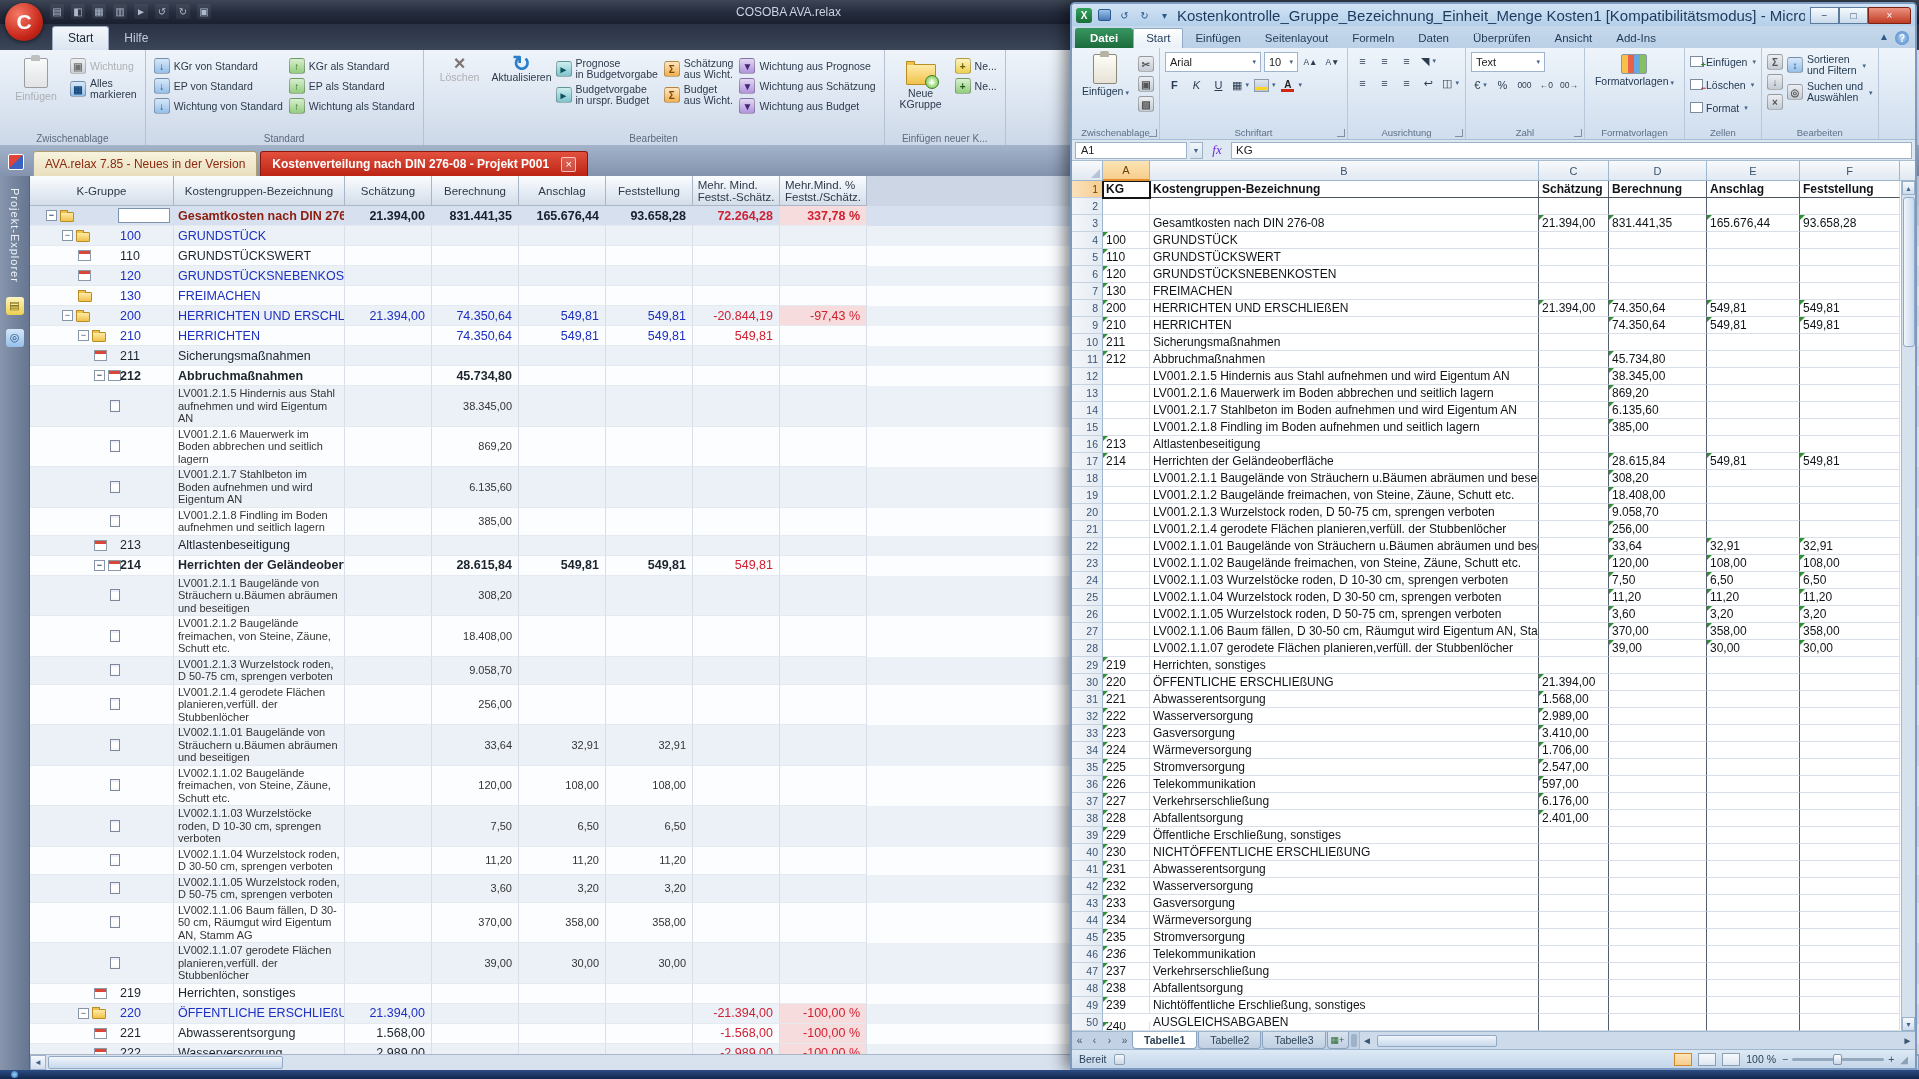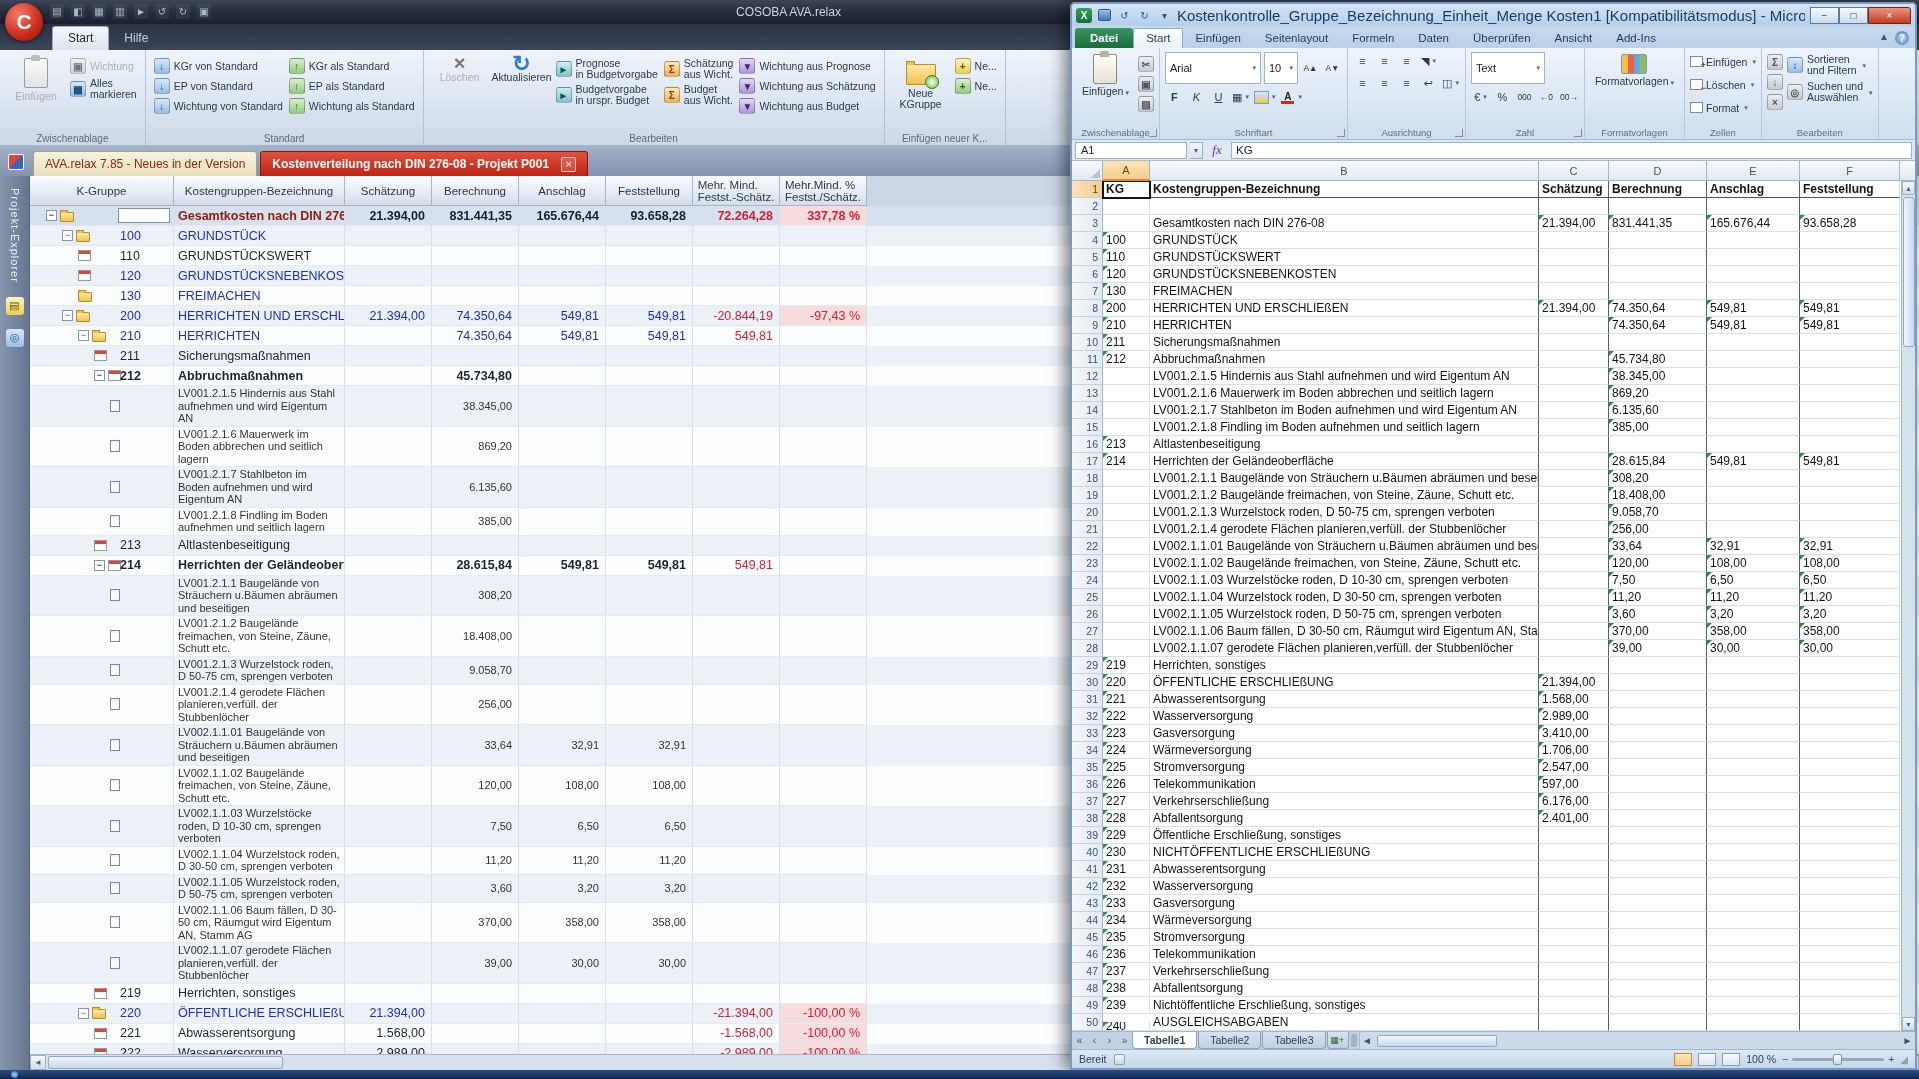--- a/index.html
+++ b/index.html
@@ -103,21 +103,21 @@
 .xtab.active{background:linear-gradient(#fefefe,#e9f0f8);border:1px solid #94abc6;border-bottom:none;border-radius:2px 2px 0 0}
 .xtr-icons{position:absolute;right:6px;top:5px;display:flex;gap:6px;font-size:10px;color:#2c5a8c}
 .helpico{width:14px;height:14px;border-radius:50%;background:radial-gradient(#b8d8f4,#3c78c0);color:#fff;font-size:10px;font-weight:bold;display:flex;align-items:center;justify-content:center}
 .xl-ribbon{height:92px;background:linear-gradient(#eef4fa,#dde8f4 55%,#cfdded);border-bottom:1px solid #a8bcd2;display:flex;overflow:hidden}
 .xg{position:relative;border-right:1px solid #b8c8da;padding:4px 5px 14px;display:flex;gap:4px;align-items:flex-start}
 .xg-label{position:absolute;bottom:1px;left:0;right:0;text-align:center;font-size:9.5px;color:#5e7088;white-space:nowrap}
 .lnch{position:absolute;bottom:2px;right:2px;width:8px;height:8px;border-right:1px solid #7e90a4;border-bottom:1px solid #7e90a4}
 .xbig{display:flex;flex-direction:column;align-items:center;gap:2px;font-size:10.5px;line-height:11px;color:#243a52;text-align:center;padding:2px 5px;white-space:pre-line}
 .xcol{display:flex;flex-direction:column;gap:4px}
 .frow{display:flex;align-items:center;gap:3px}
-.combo{background:#fff;border:1px solid #9fb4ca;height:32px;font-size:11px;color:#222;display:flex;align-items:center;padding:0 4px;gap:4px}
+.combo{background:#fff;border:1px solid #9fb4ca;height:20px;font-size:11px;color:#222;display:flex;align-items:center;padding:0 4px;gap:4px}
 .combo .arr{margin-left:auto;font-size:7px;color:#46638a}
 .w96{width:96px}.w34{width:34px}.w74{width:74px}
 .tb{min-width:19px;height:18px;display:flex;align-items:center;justify-content:center;font-size:11px;color:#2c3c50;border:1px solid transparent;border-radius:2px;gap:1px}
 .tb:nth-child(odd){}
 .tbf{font-weight:bold}.tbi{font-style:italic}.tbu{text-decoration:underline}
 .tiny{font-size:8.5px}
 .ic-fill{width:15px;height:13px;background:linear-gradient(#dfe6ee,#b9c6d4);border:1px solid #8c9cae;position:relative}
 .ic-fill::after{content:"";position:absolute;left:1px;right:1px;bottom:1px;height:3px;background:#ffd324}
 .ic-acol{width:15px;height:13px;font-size:10px;font-weight:bold;color:#222;position:relative;display:flex;align-items:flex-start;justify-content:center}
 .ic-acol::after{content:"";position:absolute;left:1px;right:1px;bottom:0;height:3px;background:#d02818}
@@ -1332,21 +1332,21 @@
           <div class="xrn">45</div>
           <div class="xc gt" style="width: 47px;">235</div>
           <div class="xc dk" style="width: 389px;">Stromversorgung</div>
           <div class="xc dk" style="width: 70px;"></div>
           <div class="xc dk" style="width: 98px;"></div>
           <div class="xc dk" style="width: 93px;"></div>
           <div class="xc" style="width: 100px;"></div>
         </div>
         <div class="xrow">
           <div class="xrn">46</div>
-          <div class="xc gt" style="width: 47px;">236</div>
+          <div class="xc gt" style="width: 47px; font-style: italic;">236</div>
           <div class="xc dk" style="width: 389px;">Telekommunikation</div>
           <div class="xc dk" style="width: 70px;"></div>
           <div class="xc dk" style="width: 98px;"></div>
           <div class="xc dk" style="width: 93px;"></div>
           <div class="xc" style="width: 100px;"></div>
         </div>
         <div class="xrow">
           <div class="xrn">47</div>
           <div class="xc gt" style="width: 47px;">237</div>
           <div class="xc dk" style="width: 389px;">Verkehrserschließung</div>

